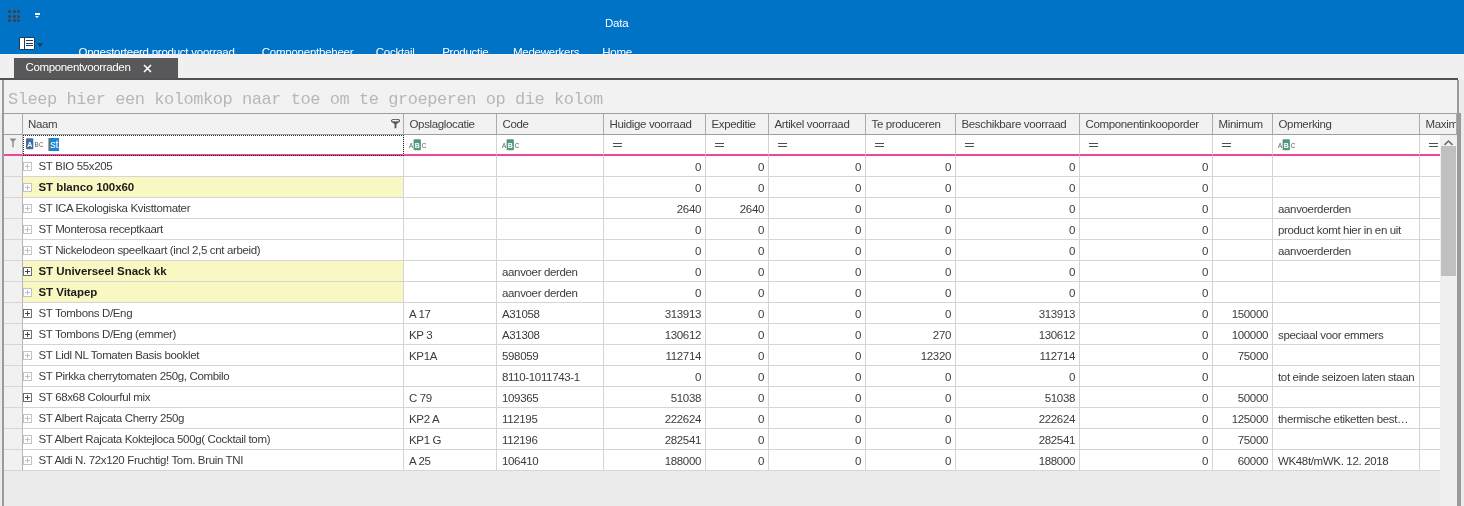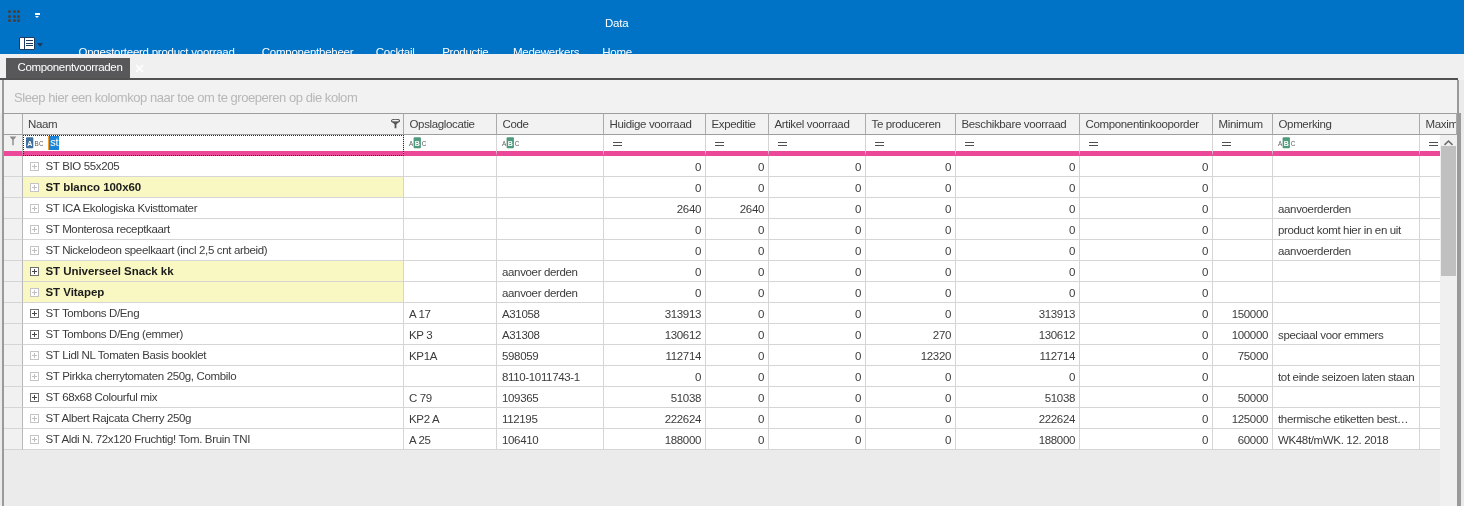--- a/index.html
+++ b/index.html
@@ -20,43 +20,43 @@
 #colico .tr { position:absolute; left:0; top:3.2px; width:0; height:0; border-left:2.9px solid transparent; border-right:2.9px solid transparent; border-top:2.4px solid #fff; }
 
 #book { position:absolute; left:19px; top:37px; width:15.5px; height:12.5px; background:#fff; border:1.5px solid #1d3a5f; border-radius:1px; }
 #book .pg { position:absolute; left:4px; top:0; bottom:0; width:1px; background:#1d3a5f; }
 #book .l { position:absolute; left:6.3px; right:1px; height:0.9px; background:#1d3a5f; }
 #bookarr { position:absolute; left:37px; top:43px; width:0; height:0; border-left:3.5px solid transparent; border-right:3.5px solid transparent; border-top:4px solid #1d3a5f; }
 
 
 #tabstrip { position:absolute; left:0; top:54px; width:1464px; height:26px; background:#f0f0f0; }
 #tabline { position:absolute; left:0; top:78px; width:1458px; height:2px; background:#515151; }
-#tab { position:absolute; left:6px; top:57.5px; width:124px; height:20.5px; background:#58585a; color:#fff; }
+#tab { position:absolute; left:14px; top:57.5px; width:164px; height:20.5px; background:#58585a; color:#fff; }
 #tab .txt { position:absolute; left:11.5px; top:3.5px; font-size:11.5px; letter-spacing:-0.35px; }
 #tab svg { position:absolute; left:129px; top:6px; }
 
 
 #gpanel { position:absolute; left:0; top:80px; width:1458px; height:32.5px; background:#f2f2f2; }
-#gpanel .hint { position:absolute; left:14px; top:9.5px; font-size:13px; color:#b7b7b7; letter-spacing:-0.45px; white-space:nowrap; }
+#gpanel .hint { position:absolute; left:8px; top:9.5px; font-size:17px; color:#b7b7b7; letter-spacing:-0.45px; white-space:nowrap;font-family:Liberation Mono, monospace; }
 
 
 #lb { position:absolute; left:2px; top:80px; width:1.5px; height:426px; background:#9a9a9a; }
 #rb1 { position:absolute; left:1457px; top:80px; width:1.5px; height:426px; background:#9a9a9a; }
 #rb2 { position:absolute; left:1459.3px; top:113px; width:1.4px; height:393px; background:#9a9a9a; }
 
 
 #grid { position:absolute; left:3.5px; top:112.5px; width:1436.5px; }
 table { border-collapse:separate; border-spacing:0; table-layout:fixed; width:1453.5px; font-size:11.5px; letter-spacing:-0.35px; color:#3b3b3b; }
 td { box-sizing:border-box; overflow:hidden; white-space:nowrap; border-right:1px solid #d5d5d5; border-bottom:1px solid #d5d5d5; height:21px; padding:0 4px 0 5px; vertical-align:middle; background:#fff; }
 tr.hdr td { background:#f2f2f2; border-right:1px solid #ababab; border-bottom:1px solid #9e9e9e; border-top:1px solid #9e9e9e; height:22px; color:#3f3f3f; padding-left:5.5px; position:relative; }
-tr.flt td { height:21.5px; position:relative; border-bottom:5px solid #ec4899; }
+tr.flt td { height:21.5px; position:relative; border-bottom:2px solid #ec4899; }
 td.ind { background:#f1f1f1; border-right:1px solid #b7b7b7; padding:0; }
 tr.hdr td.ind { background:#f2f2f2; border-right:1px solid #ababab; }
 td.num { text-align:right; }
-tr:not(.hdr):not(.flt) td:nth-child(2) { padding-left:7px; }
+tr:not(.hdr):not(.flt) td:nth-child(2) { padding-left:0; }
 tr:not(.hdr):not(.flt) td { padding-top:1px; }
 td.yel { background:#f9f8c3; font-weight:bold; color:#1c1c1c; letter-spacing:-0.05px; }
 .exp { display:inline-block; width:9px; height:9px; border:1px solid #c4c4c4; background:linear-gradient(#c0c0c0,#c0c0c0) center/5px 1px no-repeat, linear-gradient(#c0c0c0,#c0c0c0) center/1px 5px no-repeat, #fff; vertical-align:middle; margin:0 7px 1.5px 0; }
 .exp.d { border-color:#6e6e6e; background:linear-gradient(#484848,#484848) center/5px 1px no-repeat, linear-gradient(#484848,#484848) center/1px 5px no-repeat, #fff; }
 td.foc { outline:1px dotted #2b2b2b; outline-offset:-1px; padding-left:3px; }
 
 .fico { display:inline-block; vertical-align:middle; }
 .eq { display:inline-block; width:9px; height:4px; border-top:1.3px solid #4f4f4f; border-bottom:1.3px solid #4f4f4f; margin-left:4px; vertical-align:middle; }
 .sel { display:inline-block; background:#1b83d8; color:#fff; font-size:11px; letter-spacing:-0.2px; height:13.5px; line-height:12.5px; padding:0 1px; vertical-align:middle; }
 .caret { display:inline-block; width:1.3px; height:13.5px; background:#f59b28; vertical-align:middle; }
@@ -384,20 +384,35 @@
     <td class="num">0</td>
     <td class="num">0</td>
     <td class="num">222624</td>
     <td class="num">0</td>
     <td class="num">125000</td>
     <td>thermische etiketten best…</td>
     <td></td>
   </tr>
   <tr>
     <td class="ind"></td>
+    <td><span class="exp"></span>ST Albert Rajcata Koktejloca 500g( Cocktail tom)</td>
+    <td>KP1 G</td>
+    <td>112196</td>
+    <td class="num">282541</td>
+    <td class="num">0</td>
+    <td class="num">0</td>
+    <td class="num">0</td>
+    <td class="num">282541</td>
+    <td class="num">0</td>
+    <td class="num">75000</td>
+    <td></td>
+    <td></td>
+  </tr>
+  <tr>
+    <td class="ind"></td>
     <td><span class="exp"></span>ST Aldi N. 72x120 Fruchtig! Tom. Bruin TNI</td>
     <td>A 25</td>
     <td>106410</td>
     <td class="num">188000</td>
     <td class="num">0</td>
     <td class="num">0</td>
     <td class="num">0</td>
     <td class="num">188000</td>
     <td class="num">0</td>
     <td class="num">60000</td>

